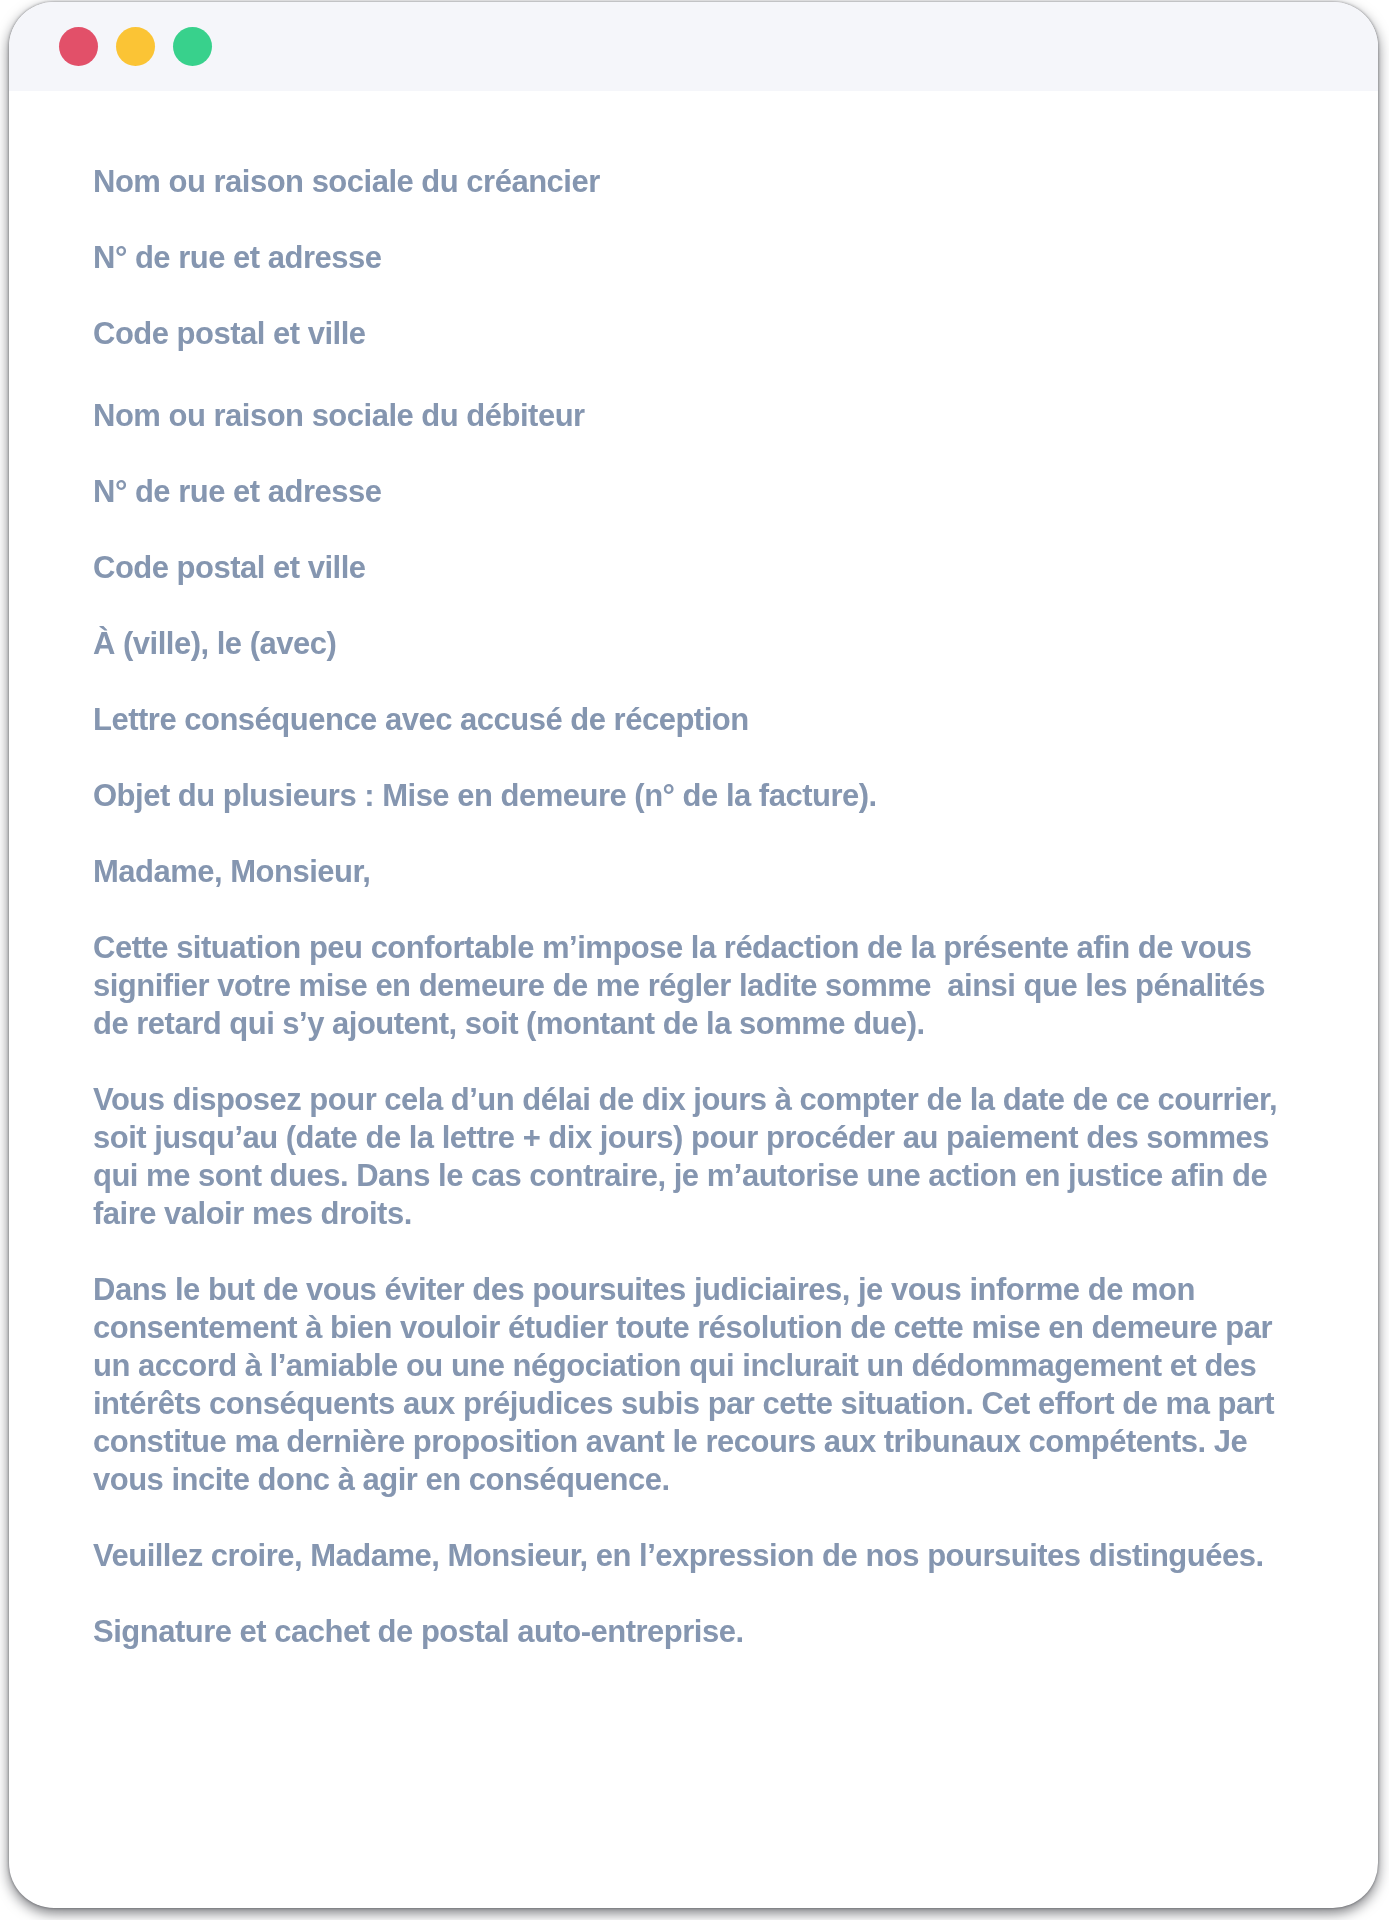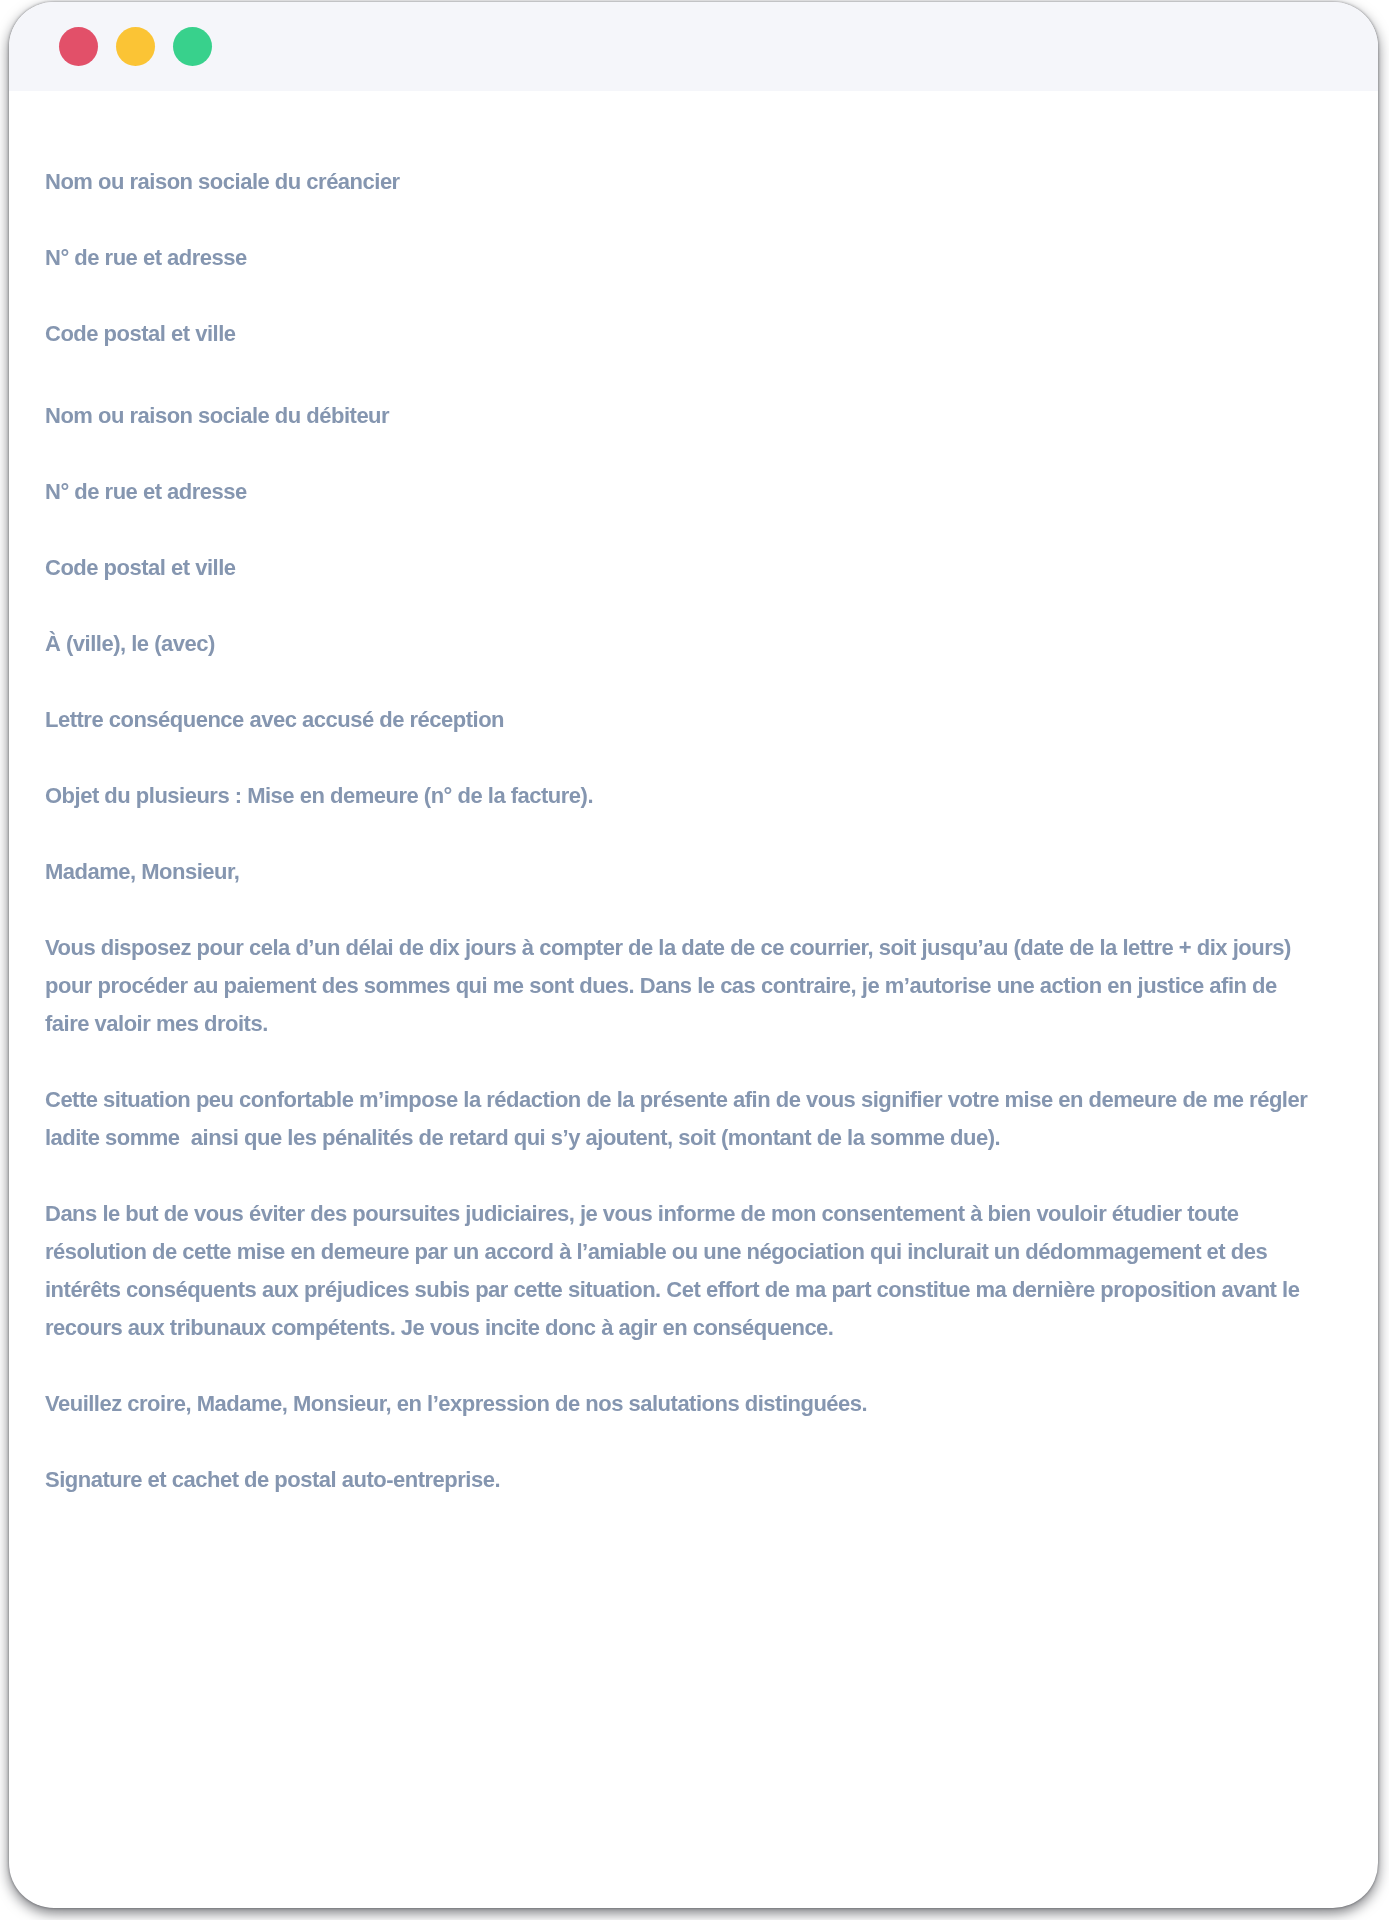--- a/index.html
+++ b/index.html
@@ -36,23 +36,23 @@
     padding-left: 50px;
     gap: 18px;
   }
   .dot {
     width: 39px;
     height: 39px;
     border-radius: 50%;
     flex: 0 0 auto;
   }
   .content {
-    padding: 72px 70px 0 36px;
+    padding: 72px 70px 0 84px;
     color: #8596b0;
-    font-size: 22px;
+    font-size: 31px;
     font-weight: 700;
     letter-spacing: -0.5px;
   }
   .content p {
     margin: 0 0 38px 0;
     line-height: 38px;
     white-space: pre-wrap;
   }
   .addr-sender p:last-child { margin-bottom: 0; }
   .addr-recipient { text-align: left; margin-top: 44px; }
@@ -84,23 +84,23 @@
         <p>Code postal et ville</p>
         <p>À (ville), le (avec)</p>
       </div>
 
       <p>Lettre conséquence avec accusé de réception</p>
 
       <p>Objet du plusieurs : Mise en demeure (n° de la facture).</p>
 
       <p>Madame, Monsieur,</p>
 
+      <p>Cette situation peu confortable m’impose la rédaction de la présente afin de vous signifier votre mise en demeure de me régler ladite somme  ainsi que les pénalités de retard qui s’y ajoutent, soit (montant de la somme due).</p>
       <p>Vous disposez pour cela d’un délai de dix jours à compter de la date de ce courrier, soit jusqu’au (date de la lettre + dix jours) pour procéder au paiement des sommes qui me sont dues. Dans le cas contraire, je m’autorise une action en justice afin de faire valoir mes droits.</p>
-      <p>Cette situation peu confortable m’impose la rédaction de la présente afin de vous signifier votre mise en demeure de me régler ladite somme  ainsi que les pénalités de retard qui s’y ajoutent, soit (montant de la somme due).</p>
       <p>Dans le but de vous éviter des poursuites judiciaires, je vous informe de mon consentement à bien vouloir étudier toute résolution de cette mise en demeure par un accord à l’amiable ou une négociation qui inclurait un dédommagement et des intérêts conséquents aux préjudices subis par cette situation. Cet effort de ma part constitue ma dernière proposition avant le recours aux tribunaux compétents. Je vous incite donc à agir en conséquence.</p>
 
-      <p class="closing">Veuillez croire, Madame, Monsieur, en l’expression de nos salutations distinguées.</p>
+      <p class="closing">Veuillez croire, Madame, Monsieur, en l’expression de nos poursuites distinguées.</p>
 
       <p>Signature et cachet de postal auto-entreprise.</p>
 
     </div>
   </div>
 </div>
 
 </body></html>

